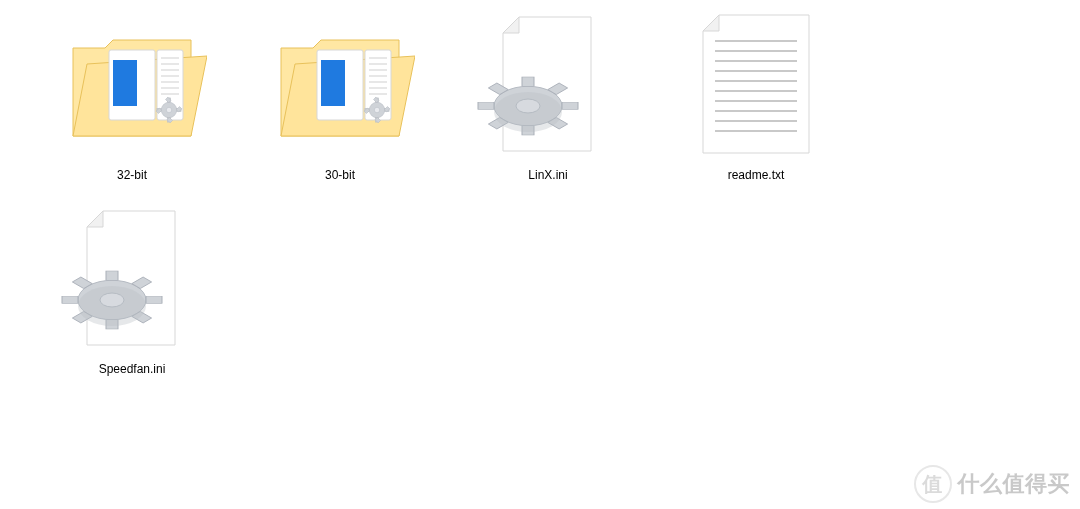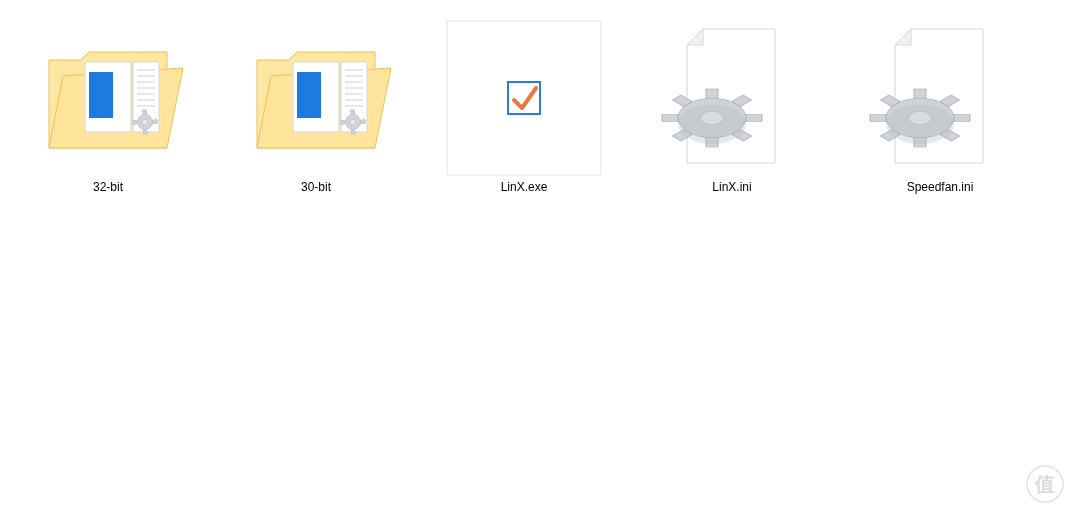--- a/index.html
+++ b/index.html
@@ -8,25 +8,24 @@
     width: 1080px;
     height: 509px;
     background: #ffffff;
     font-family: "Segoe UI", "Microsoft YaHei", Arial, sans-serif;
     font-size: 12px;
     color: #000;
     overflow: hidden;
     position: relative;
   }
   .grid {
-    padding: 8px 4px;
+    padding: 8px 28px;
     display: flex;
     flex-wrap: wrap;
     align-content: flex-start;
-    margin-top: 12px;
   }
   .item {
     width: 200px;
     height: 190px;
     display: flex;
     flex-direction: column;
     align-items: center;
     justify-content: flex-start;
     margin: 0 4px 4px 4px;
   }
@@ -146,30 +145,20 @@
             <rect x="-18" y="-15" width="8" height="6" transform="rotate(45)"></rect>
             <rect x="10" y="9" width="8" height="6" transform="rotate(45)"></rect>
           </g>
           <circle cx="0" cy="0" r="5" fill="#e8eaee"></circle>
         </g>
       </svg>
     </div>
     <div class="label">30-bit</div>
   </div>
 
-  <div class="item">
-    <div class="icon-slot">
-      <svg width="156" height="156" viewBox="0 0 156 156">
-        <rect x="1" y="1" width="154" height="154" fill="#ffffff" stroke="#e1e1e1"></rect>
-        <rect x="62" y="62" width="32" height="32" fill="#ffffff" stroke="#2e7bd6" stroke-width="2"></rect>
-        <path d="M68 80 L76 88 L90 68" fill="none" stroke="#e57a3c" stroke-width="4" stroke-linecap="round" stroke-linejoin="round"></path>
-      </svg>
-    </div>
-    <div class="label">LinX.exe</div>
-  </div>
 
   <div class="item">
     <div class="icon-slot">
       <svg width="150" height="150" viewBox="0 0 150 150">
 
         <path d="M46 6 L118 6 L118 140 L30 140 L30 22 Z" fill="#ffffff" stroke="#d7d7d7"></path>
         <path d="M46 6 L30 22 L46 22 Z" fill="#f1f1f1" stroke="#d7d7d7"></path>
 
         <g transform="translate(55,95)">
           <g transform="scale(1,0.58)">
@@ -190,20 +179,41 @@
               <circle cx="0" cy="0" r="12" fill="#e8eaee"></circle>
             </g>
           </g>
           <ellipse cx="0" cy="6" rx="34" ry="20" fill="#b7bcc4" opacity="0.35"></ellipse>
         </g>
       </svg>
     </div>
     <div class="label">LinX.ini</div>
   </div>
 
+  <div class="item">
+    <div class="icon-slot">
+      <svg width="130" height="150" viewBox="0 0 130 150">
+        <path d="M28 4 L118 4 L118 142 L12 142 L12 20 Z" fill="#ffffff" stroke="#d7d7d7"></path>
+        <path d="M28 4 L12 20 L28 20 Z" fill="#f1f1f1" stroke="#d7d7d7"></path>
+        <g stroke="#c9c9c9" stroke-width="2">
+          <line x1="24" y1="30" x2="106" y2="30"></line>
+          <line x1="24" y1="40" x2="106" y2="40"></line>
+          <line x1="24" y1="50" x2="106" y2="50"></line>
+          <line x1="24" y1="60" x2="106" y2="60"></line>
+          <line x1="24" y1="70" x2="106" y2="70"></line>
+          <line x1="24" y1="80" x2="106" y2="80"></line>
+          <line x1="24" y1="90" x2="106" y2="90"></line>
+          <line x1="24" y1="100" x2="106" y2="100"></line>
+          <line x1="24" y1="110" x2="106" y2="110"></line>
+          <line x1="24" y1="120" x2="106" y2="120"></line>
+        </g>
+      </svg>
+    </div>
+    <div class="label">readme.txt</div>
+  </div>
 
   <div class="item">
     <div class="icon-slot">
       <svg width="150" height="150" viewBox="0 0 150 150">
         <path d="M46 6 L118 6 L118 140 L30 140 L30 22 Z" fill="#ffffff" stroke="#d7d7d7"></path>
         <path d="M46 6 L30 22 L46 22 Z" fill="#f1f1f1" stroke="#d7d7d7"></path>
         <g transform="translate(55,95)">
           <g transform="scale(1,0.58)">
             <g fill="#cfd3d8" stroke="#a9afb8" stroke-width="1">
               <circle cx="0" cy="0" r="34"></circle>
@@ -226,13 +236,14 @@
         </g>
       </svg>
     </div>
     <div class="label">Speedfan.ini</div>
   </div>
 
 </div>
 
 <div class="watermark">
   <span class="circle">值</span>
+  <span>什么值得买</span>
 </div>
 
 </body></html>

